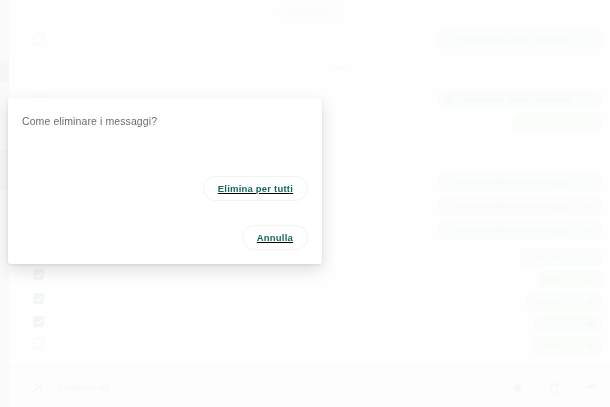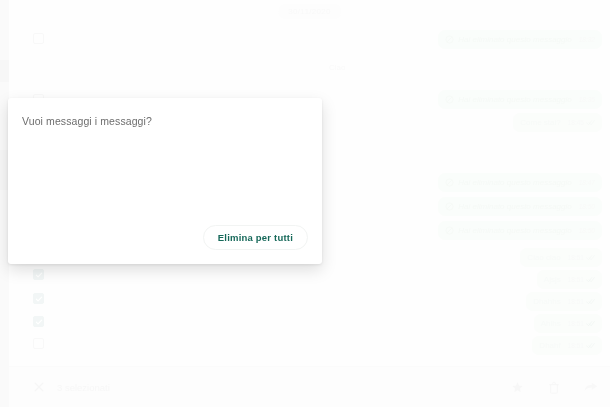--- a/index.html
+++ b/index.html
@@ -175,20 +175,21 @@
     line-height: 14px;
     letter-spacing: .1px;
   }
   .dialog-actions {
     margin-top: auto;
     display: flex;
     flex-direction: column;
     align-items: flex-end;
     gap: 24px;
     padding-bottom: 2px;
+    text-decoration: underline;
   }
   .dlg-btn {
     font-family: "Liberation Sans", sans-serif;
     font-size: 9.5px;
     font-weight: bold;
     color: #17695a;
     background: #ffffff;
     border: 1px solid #f2f4f3;
     border-radius: 14px;
     padding: 6px 14px;
@@ -369,17 +370,18 @@
         <path d="M10 1.4 L17 6 L10 10.6 V7.6 C5.8 7.6 2.9 8.8 1 11.4 C1.6 7 4.4 4.4 10 4.4 Z" fill="#efefef"></path>
       </svg>
     </div>
   </div>
 
 </div>
 
 <div id="dialog-scrim"></div>
 
 <div id="delete-dialog" role="dialog">
-  <div class="dialog-title">Vuoi messaggi i messaggi?</div>
+  <div class="dialog-title">Come eliminare i messaggi?</div>
   <div class="dialog-actions">
     <button class="dlg-btn">Elimina per tutti</button>
+    <button class="dlg-btn">Annulla</button>
   </div>
 </div>
 
 </body></html>

